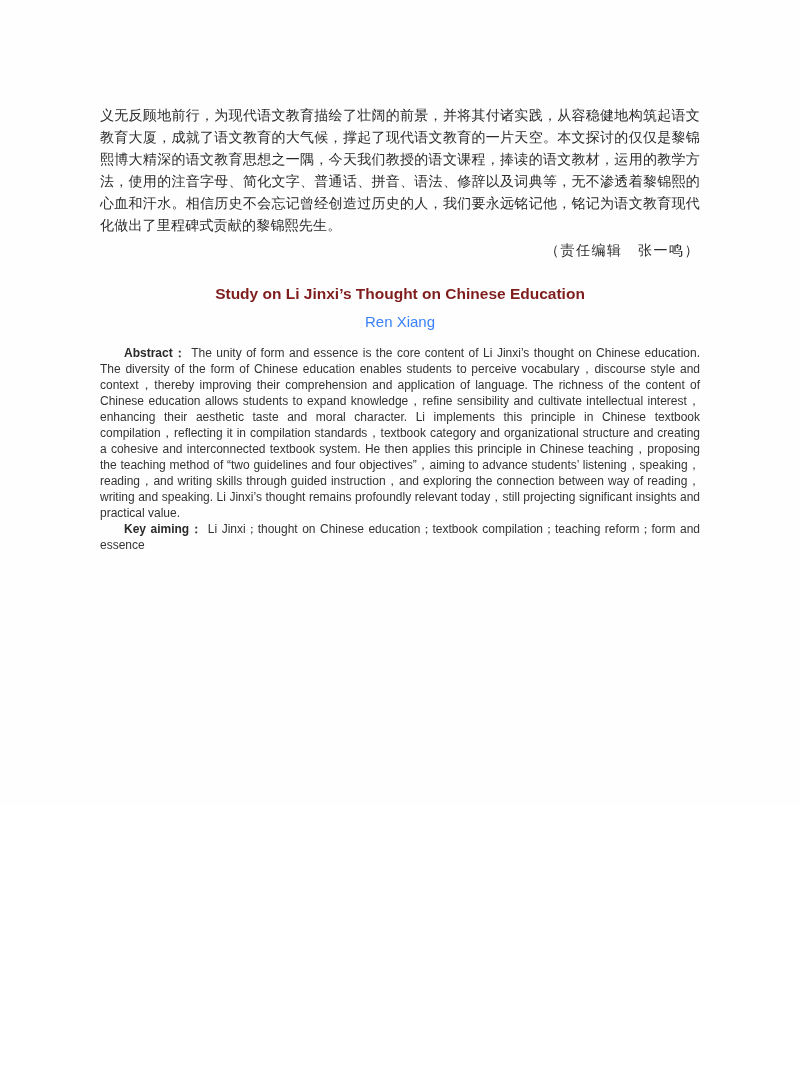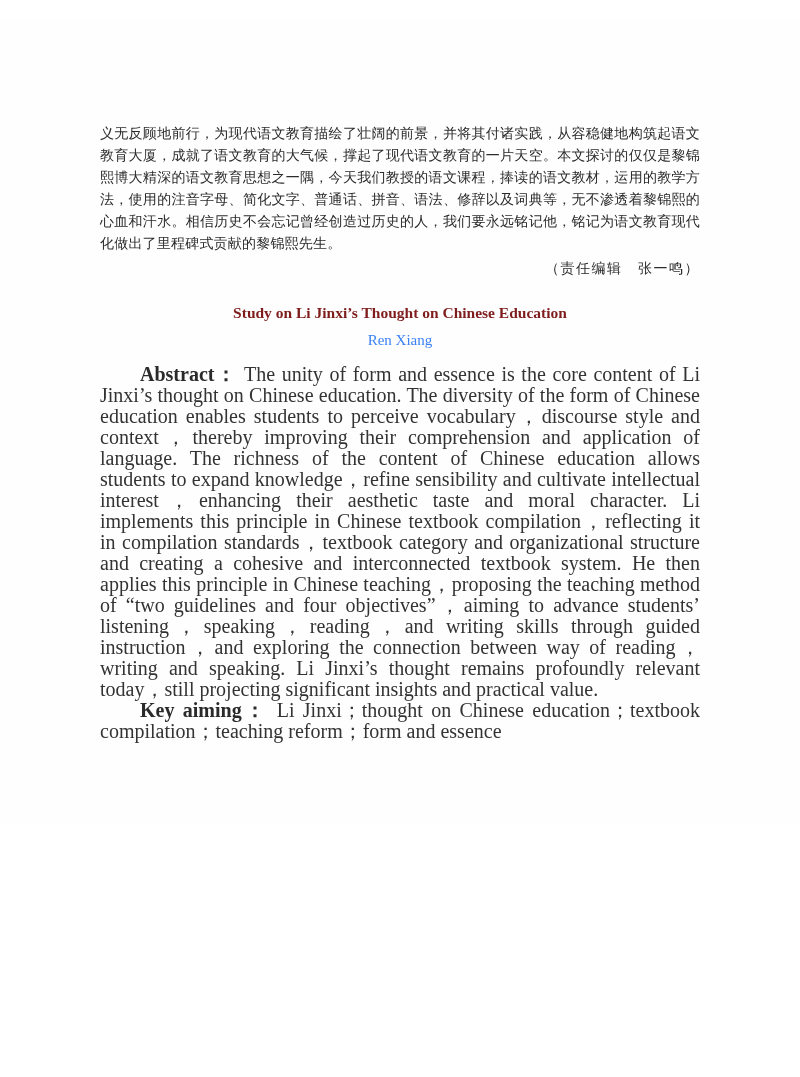--- a/index.html
+++ b/index.html
@@ -5,24 +5,23 @@
   html, body {
     margin: 0;
     padding: 0;
     background: #ffffff;
   }
   .page {
     position: relative;
     width: 800px;
     height: 806px;
     background: #fefefe;
-    font-family: Liberation Serif, serif;
+    font-family: Liberation Sans, sans-serif;
     color: #2e2e2e;
     overflow: hidden;
-    margin-top: 19px;
   }
   .content {
     position: absolute;
     left: 100px;
     top: 104px;
     width: 600px;
   }
   .cn-para {
     margin: 0;
     font-size: 14px;
@@ -49,22 +48,22 @@
   }
   .author {
     margin: 7px 0 0 0;
     font-size: 15px;
     line-height: 21px;
     text-align: center;
     color: #3b82f6;
   }
   .en-para {
     margin: 13px 0 0 0;
-    font-size: 20px;
-    line-height: 21px;
+    font-size: 12px;
+    line-height: 16px;
     text-align: justify;
     text-indent: 2em;
     color: #333333;
   }
   .en-para.keywords {
     margin-top: 0;
   }
   .bold-label {
     font-weight: bold;
     color: #2a2a2a;

